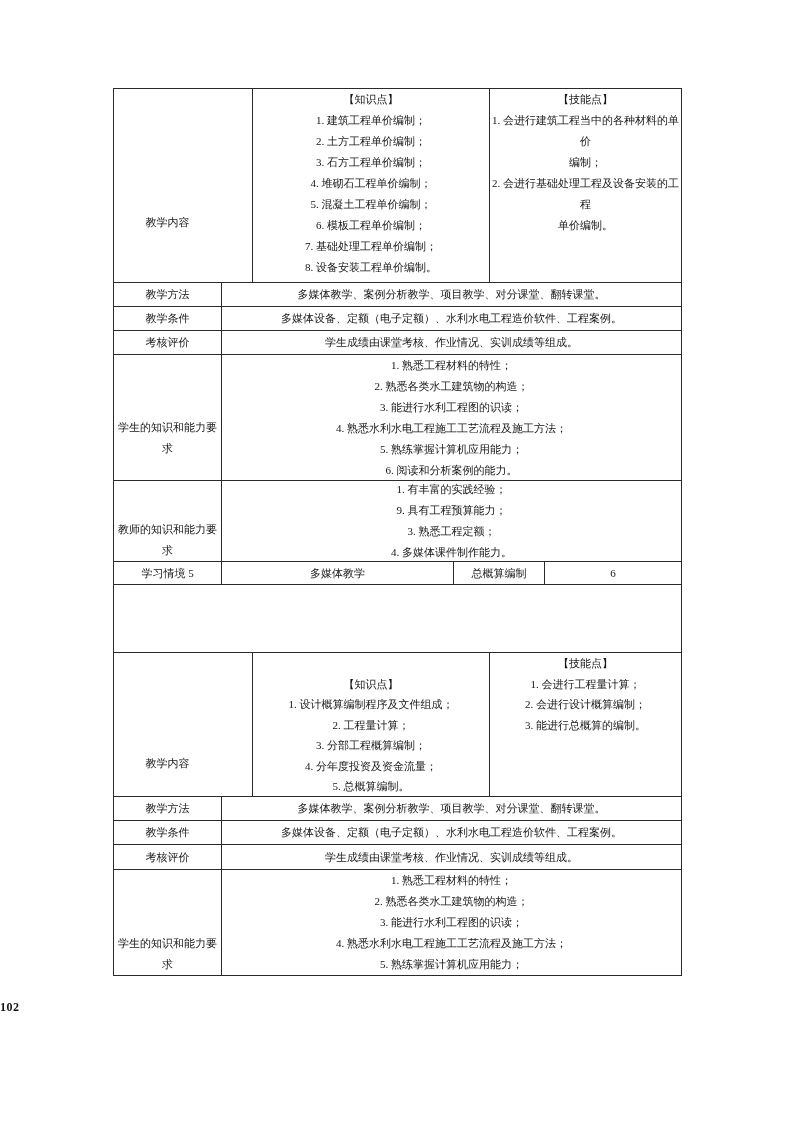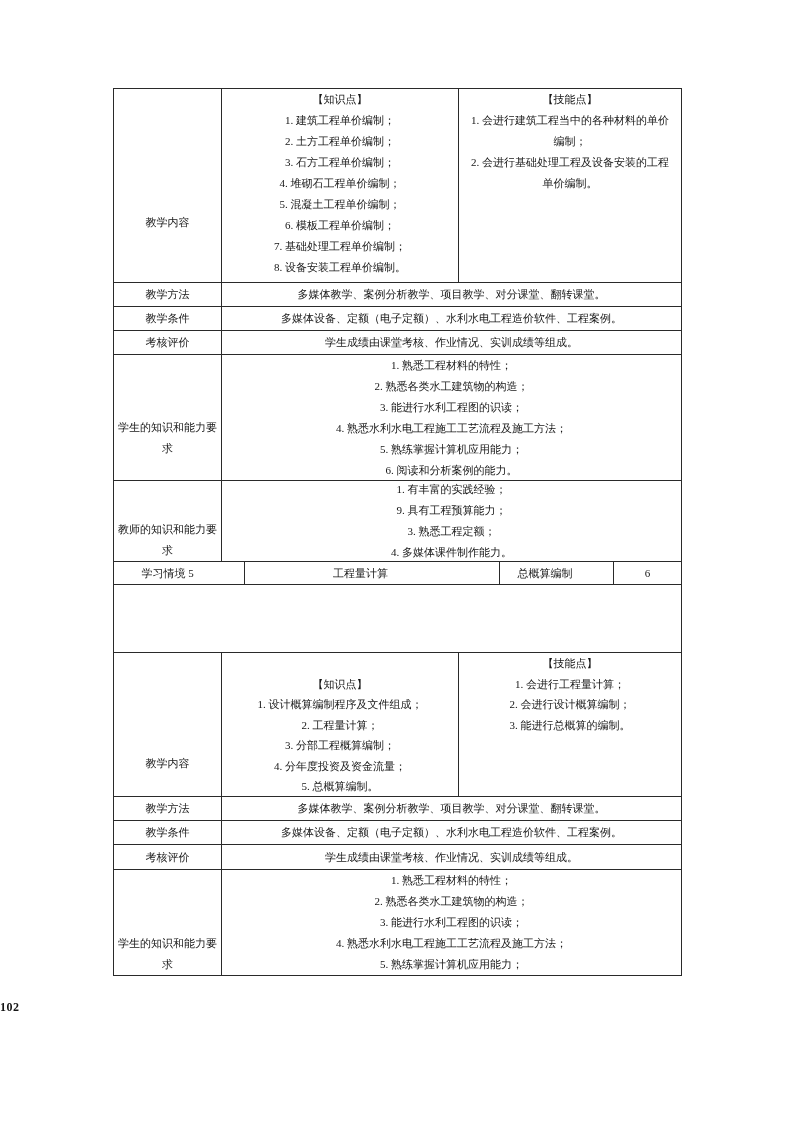--- a/index.html
+++ b/index.html
@@ -37,26 +37,26 @@
     align-items: center;
     justify-content: center;
     text-align: center;
     font-size: 11px;
     line-height: 21px;
     padding: 0 2px;
   }
   .t-cell + .t-cell { border-left: 1px solid #2a2a2a; }
   .label-cell { width: 107px; flex: none; padding: 0 1px; }
   .content-cell { flex: 1; justify-content: center; }
-  .knowledge-cell { width: 237px; flex: none; }
+  .knowledge-cell { width: 237px; flex: none; margin-left: 31px; }
   .top-align { align-items: flex-start; }
   .lines { white-space: pre-line; display: inline-block; }
   .h193 { height: 193px; }
   .h24  { height: 24px; }
-  .h23  { height: 23px; gap: 23px; }
+  .h23  { height: 23px; }
   .h25  { height: 25px; }
   .h126 { height: 126px; }
   .h81  { height: 81px; }
   .h68  { height: 68px; }
   .h144 { height: 144px; }
   .h106 { height: 106px; }
   .lh205 { line-height: 20.5px; }
   .ly37 { transform: translateY(37px); }
   .ly20 { transform: translateY(20px); }
   .ly19 { transform: translateY(19px); }
@@ -158,21 +158,21 @@
 3. 熟悉工程定额；
 4. 多媒体课件制作能力。</span>
       </div>
     </div>
 
     <div class="t-row h23">
       <div class="t-cell label-cell">
         <span>学习情境 5</span>
       </div>
       <div class="t-cell sit-name-cell">
-        <span>工程量计算</span>
+        <span>多媒体教学</span>
       </div>
       <div class="t-cell sit-time-cell">
         <span>总概算编制</span>
       </div>
       <div class="t-cell content-cell">
         <span>6</span>
       </div>
     </div>
 
     <div class="t-row h68">

